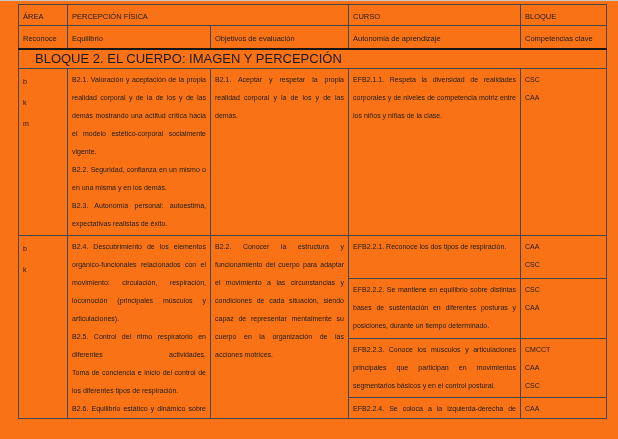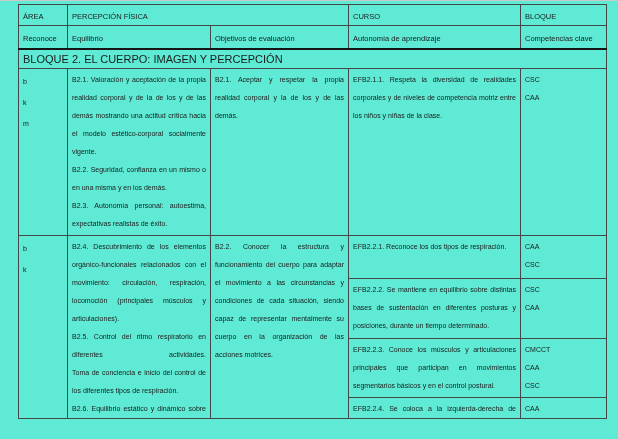--- a/index.html
+++ b/index.html
@@ -1,20 +1,20 @@
 <!DOCTYPE html>
 <html><head>
 <meta charset="utf-8">
 <style>
   html, body { margin: 0; padding: 0; background: #fff; }
   .page {
     position: relative;
     width: 618px;
     height: 439px;
-    background: #5eead4;
+    background: #f97316;
     overflow: hidden;
     font-family: "Liberation Sans", sans-serif;
     color: #1c1c1c;
   }
   .top-edge {
     position: absolute;
     top: 0; left: 0;
     width: 618px; height: 1px;
     background: #c9c9c9;
   }
@@ -40,23 +40,23 @@
     overflow: hidden;
   }
   tr.hrow td {
     font-size: 7.5px;
     line-height: 11px;
     padding: 5px 4px 2px 4px;
     vertical-align: middle;
   }
   tr.block td {
     border-top: 2px solid #161616;
-    font-size: 11px;
+    font-size: 13px;
     line-height: 12px;
-    padding: 3px 4px 2px 4px;
+    padding: 3px 4px 2px 16px;
     vertical-align: middle;
   }
   .para { text-align: justify; margin: 0; }
   .stretch { text-align-last: justify; }
   .obj div { line-height: 21px; }
   .comp div { line-height: 18px; }
   .est { text-align: justify; }
 </style>
 </head>
 <body>

